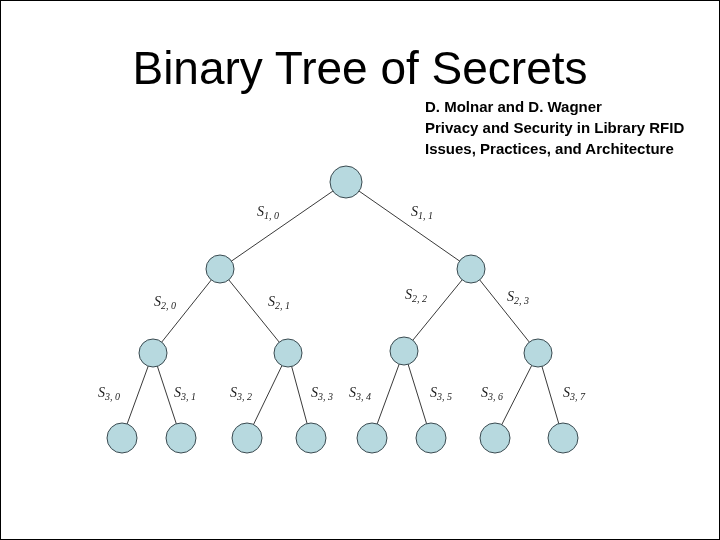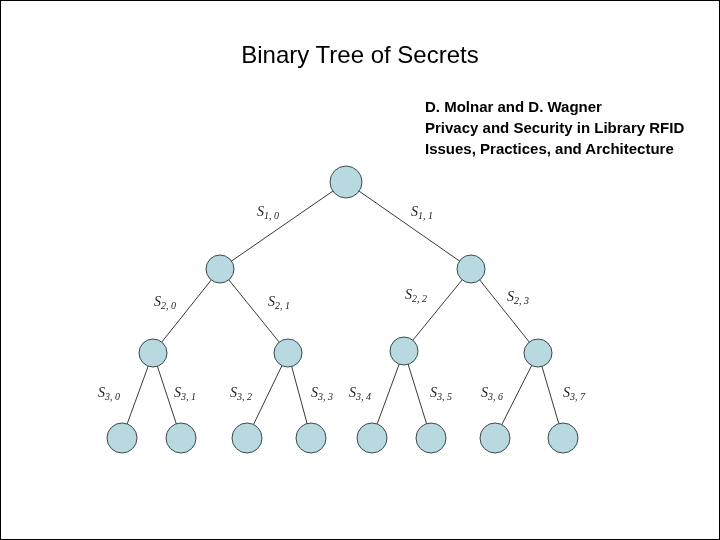--- a/index.html
+++ b/index.html
@@ -17,21 +17,21 @@
     overflow: hidden;
   }
   .slide-title {
     position: absolute;
     top: 40px;
     left: 0;
     width: 100%;
     margin: 0;
     text-align: center;
     font-family: "Liberation Sans", sans-serif;
-    font-size: 24px;
+    font-size: 46px;
     font-weight: 400;
     color: #000000;
     letter-spacing: 0px;
   }
   .attribution {
     position: absolute;
     top: 95px;
     left: 424px;
     width: 300px;
     font-family: "Liberation Sans", sans-serif;

